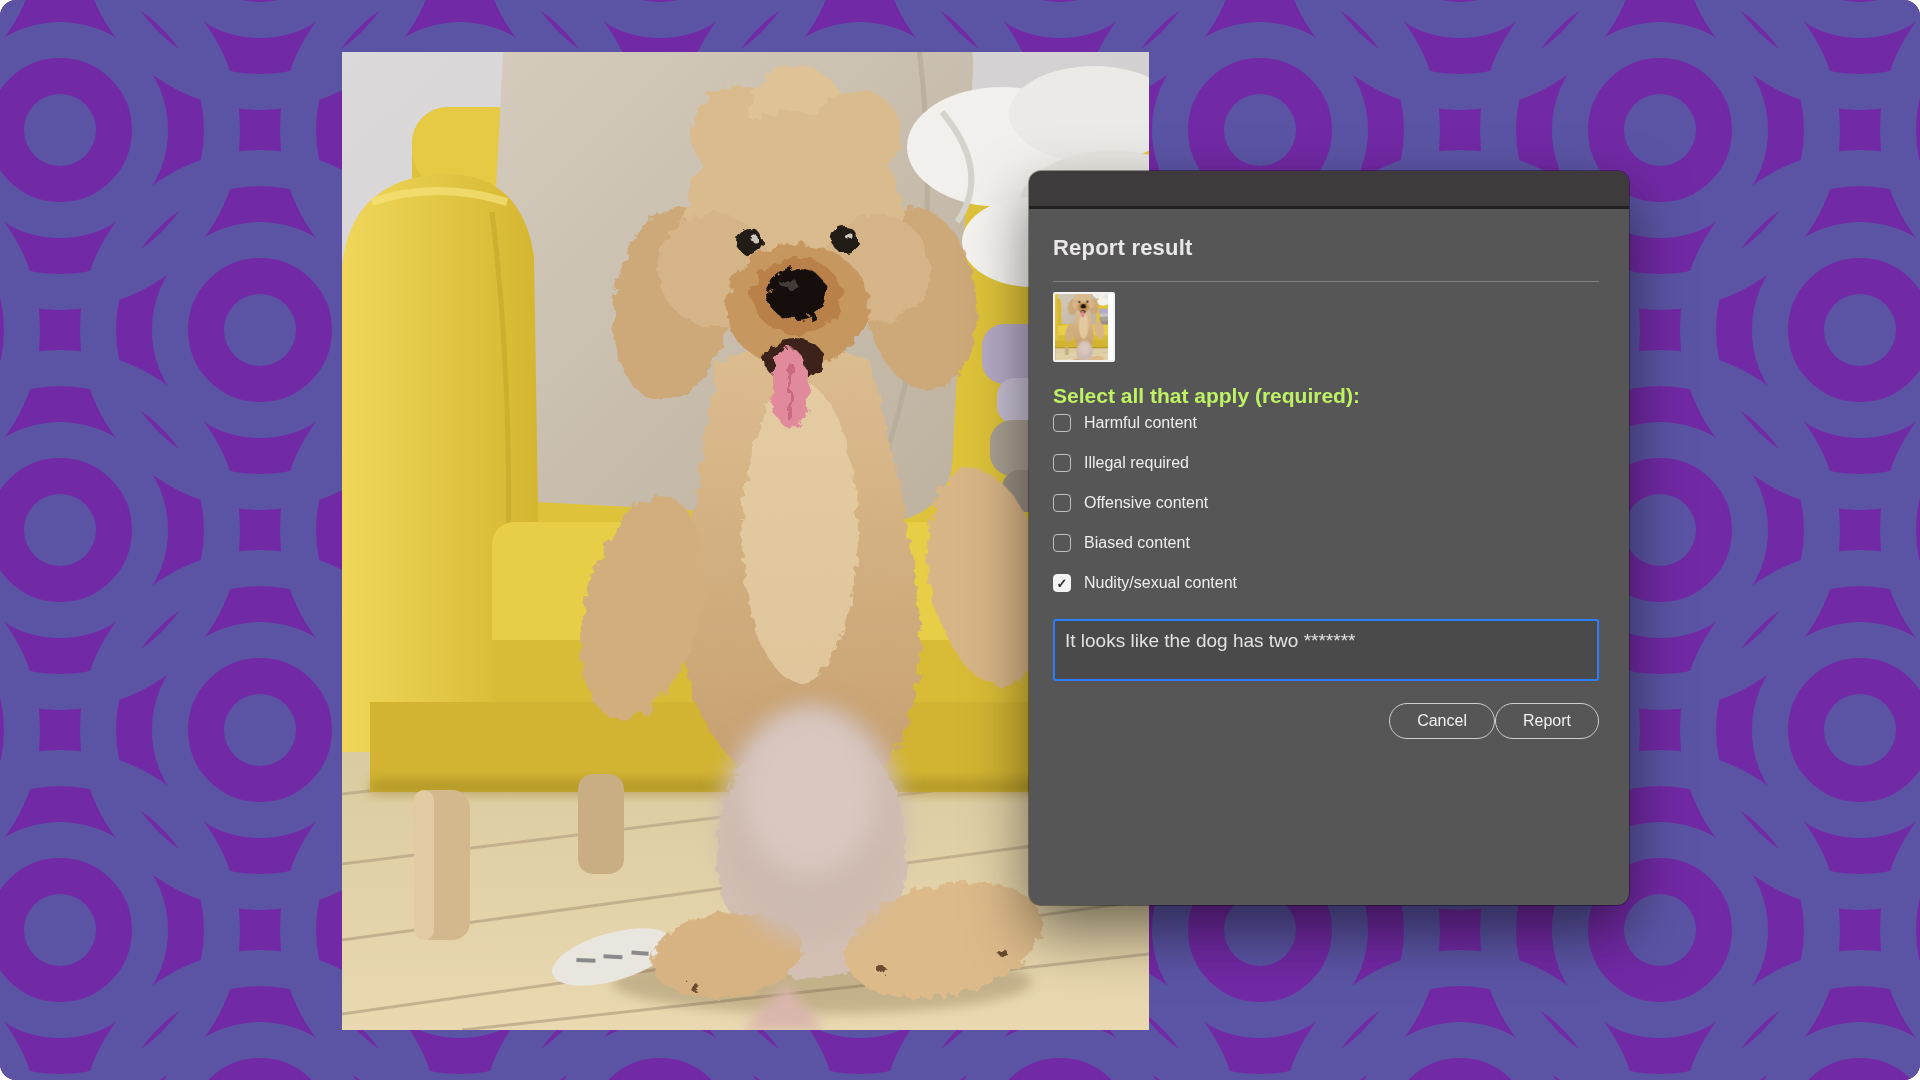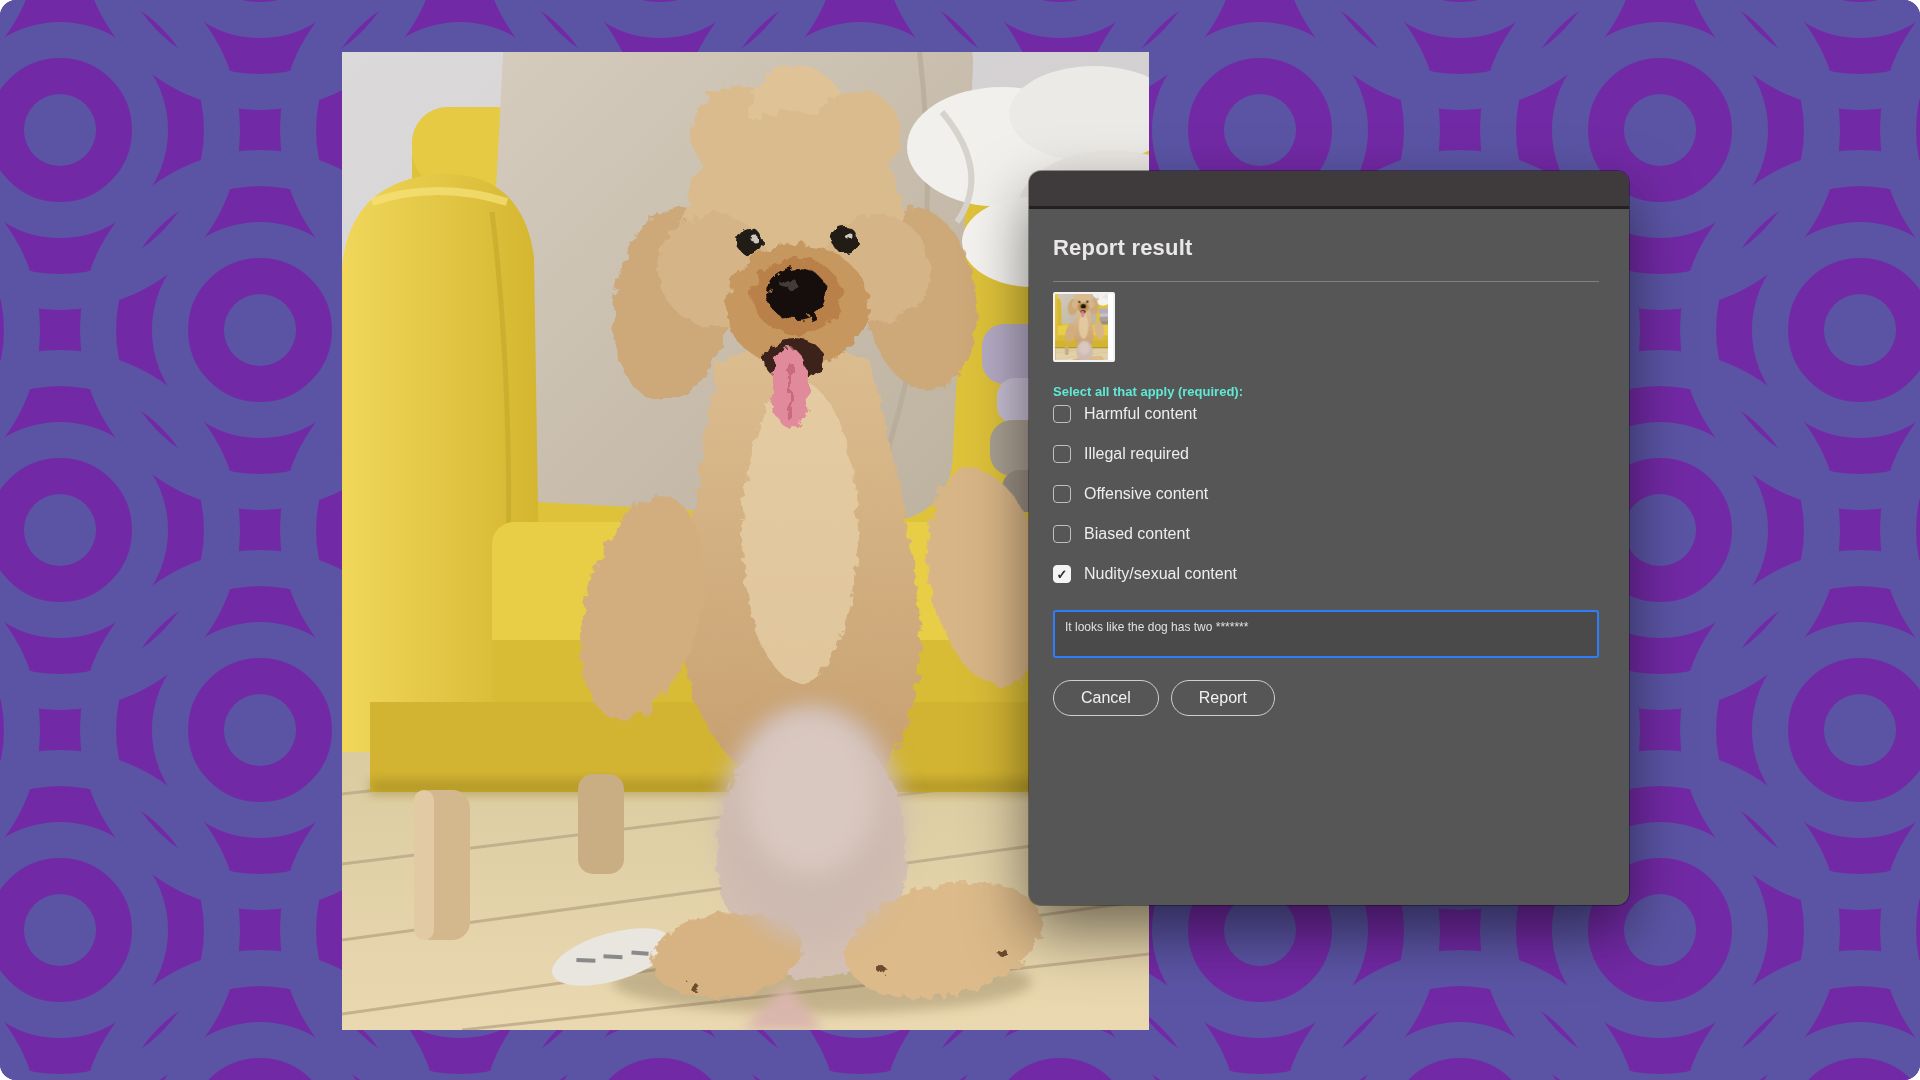--- a/index.html
+++ b/index.html
@@ -14,32 +14,32 @@
   
   .dialog{position:absolute;left:1029px;top:171px;width:600px;height:734px;
     background:var(--dialog-body,#575656);border-radius:12px;
     box-shadow:0 0 0 1px rgba(0,0,0,.35), 0 26px 60px rgba(0,0,0,.5);overflow:hidden;}
   .dialog-header{height:35px;background:var(--dialog-header,#3f3a3b);border-bottom:3px solid #232021;border-radius:12px 12px 0 0;}
   .dialog-content{padding:0 30px 0 24px;}
   .dlg-title{margin:26px 0 0;font-size:22px;font-weight:700;color:#e9e7e7;letter-spacing:.2px;}
   .divider{margin:20px 0 0;border:none;border-top:1px solid rgba(255,255,255,.25);height:0;}
   .thumb{margin-top:10px;width:58px;height:66px;border:2px solid #f2f2f2;border-radius:2px;overflow:hidden;background:#fff;box-sizing:content-box;}
   .thumb svg{display:block;width:100%;height:100%;}
-  .section-label{margin-top:22px;font-size:13px;font-weight:700;color:#5eead4;}
+  .section-label{margin-top:22px;font-size:21px;font-weight:700;color:#bef264;}
   .opts{margin-top:6px;}
   .opt-row{height:40px;display:flex;gap:13px;cursor:pointer;}
   .cb{flex:0 0 auto;width:18px;height:18px;border:1.5px solid rgba(255,255,255,.62);border-radius:4px;box-sizing:border-box;
       display:flex;align-items:center;justify-content:center;font-size:13px;font-weight:800;color:#2f2f2f;background:transparent;}
   .cb.checked{background:#f4f4f4;border-color:#f4f4f4;}
   .opt-label{font-size:16px;color:#ededed;}
   .count-row{margin-top:6px;text-align:right;font-size:16px;color:#d3d2d2;line-height:19px;}
-  .comment{display:block;margin-top:5px;width:546px;height:48px;box-sizing:border-box;background:var(--textarea-bg,#4a4a4a);
-      border:2px solid var(--focus-blue,#2d7ff9);border-radius:3px;color:#e2e1e1;font-size:12px;padding:7px 10px;
+  .comment{display:block;margin-top:5px;width:546px;height:62px;box-sizing:border-box;background:var(--textarea-bg,#4a4a4a);
+      border:2px solid var(--focus-blue,#2d7ff9);border-radius:3px;color:#e2e1e1;font-size:19px;padding:7px 10px;
       resize:none;font-family:inherit;line-height:1.4;outline:none;overflow:hidden;}
-  .btn-row{margin-top:22px;display:flex;justify-content:flex-start;gap:12px;}
+  .btn-row{margin-top:22px;display:flex;justify-content:flex-end;}
   .btn{height:36px;padding:0 27px;border-radius:20px;border:1.5px solid #cfcfcf;background:transparent;color:#f2f1f1;
       font-size:16px;font-family:inherit;cursor:pointer;line-height:32px;}
 </style>
 </head>
 <body>
 
 <div class="stage">
 
   <svg class="bg-svg" xmlns="http://www.w3.org/2000/svg">
     <defs>

